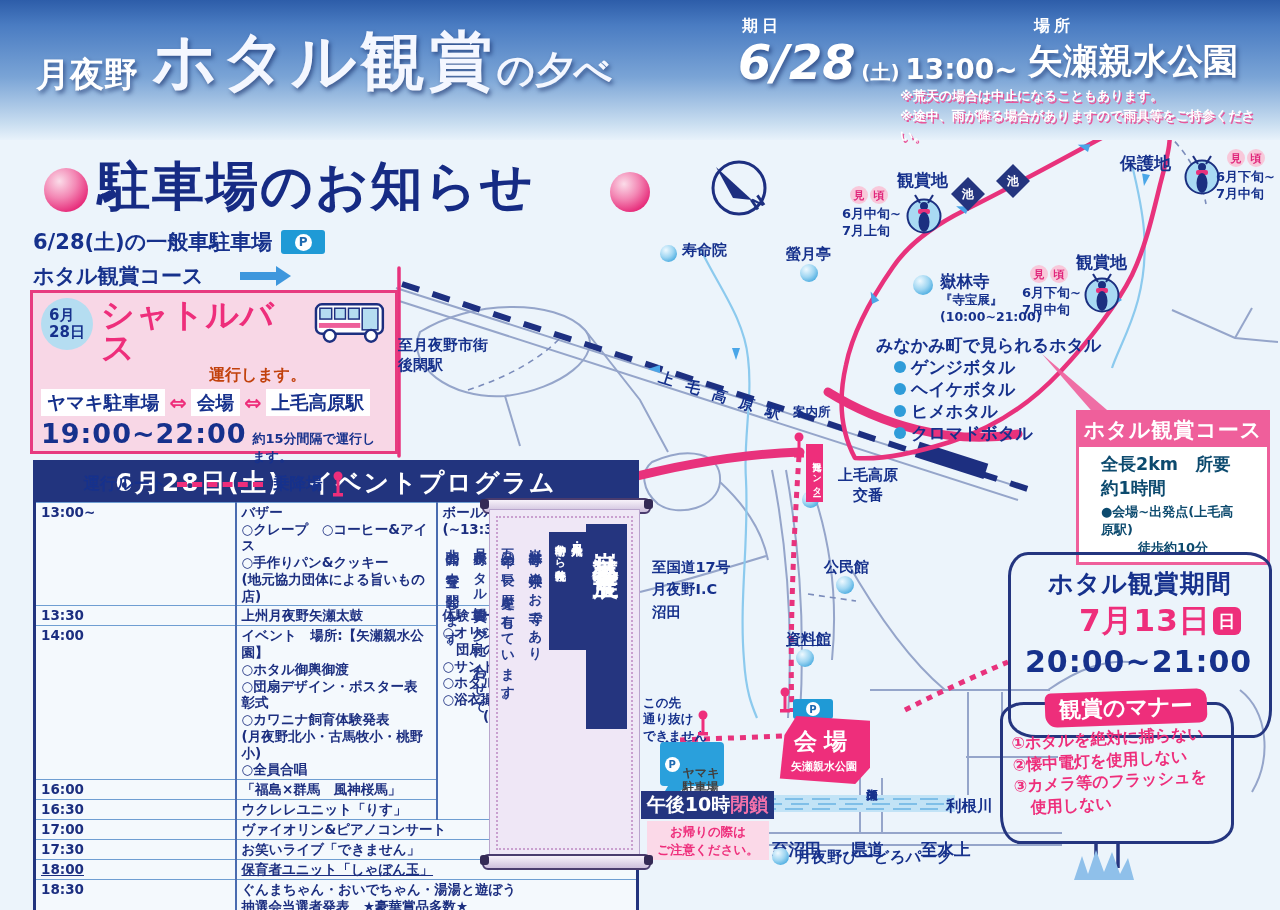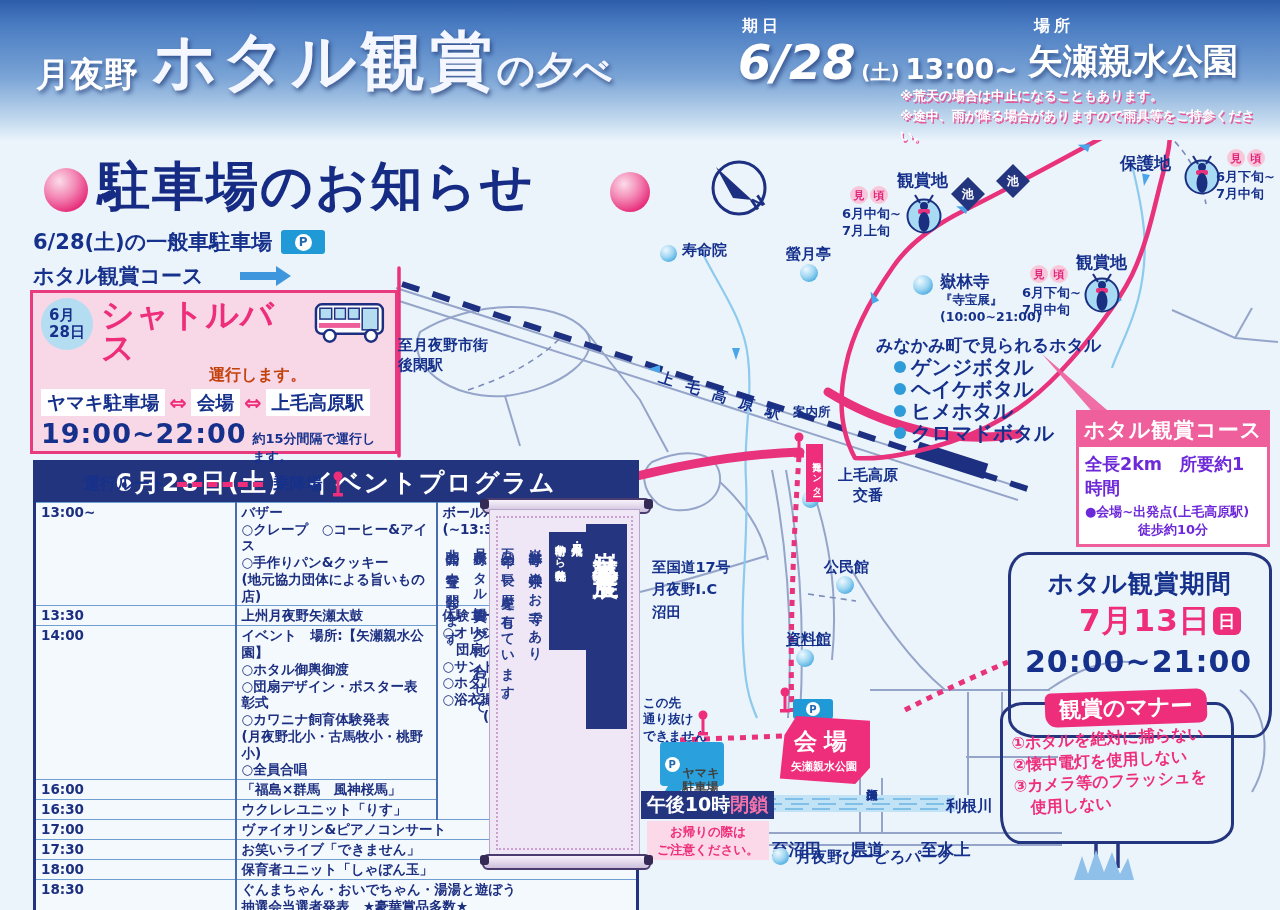--- a/index.html
+++ b/index.html
@@ -97,21 +97,21 @@
   .diamond{position:absolute;width:24px;height:24px;background:#24357f;transform:rotate(45deg);z-index:3;
            display:flex;align-items:center;justify-content:center;}
   .diamond b{transform:rotate(-45deg);color:#fff;font-size:12px;}
   .bullet-item{display:flex;align-items:center;gap:5px;height:22px;}
   .bullet-item i{width:12px;height:12px;border-radius:50%;background:#2f9cd9;flex:0 0 auto;}
   .vert{writing-mode:vertical-rl;}
 
   
   #course-box{left:1076px;top:410px;width:194px;background:#fff;border:3px solid #ef5f9b;z-index:4;box-sizing:border-box;}
   #course-hd{background:#ef5f9b;color:#fff;font-size:21px;font-weight:bold;text-align:center;padding:3px 0;letter-spacing:1px;}
-  #course-bd{padding:5px 6px;color:#6d28d9;font-weight:bold;}
+  #course-bd{padding:5px 22px;color:#0c4a6e;font-weight:bold;}
   #course-l1{font-size:17.5px;}
   #course-l2{font-size:13px;margin-top:3px;}
   #course-l3{font-size:13px;text-align:center;}
 
   #period-box{left:1008px;top:552px;width:264px;height:186px;border:3.5px solid #24357f;z-index:4;box-sizing:border-box;
               border-radius:20px 26px 18px 28px / 24px 18px 28px 20px;padding-top:12px;}
   #period-title{text-align:center;color:#16318c;font-size:25px;font-weight:bold;letter-spacing:1px;}
   .period-line{display:flex;align-items:center;font-weight:bold;color:#ee2e7b;}
   .pdate{font-size:31px;letter-spacing:1px;}
   .wday{width:28px;height:28px;background:#ee2e7b;color:#fff;font-size:17px;display:flex;align-items:center;
@@ -364,21 +364,21 @@
       <td class="pre">ウクレレユニット「りす」</td>
     </tr>
     <tr style="height:20px;">
       <td class="tt">17:00</td>
       <td class="pre" colspan="2">ヴァイオリン&amp;ピアノコンサート</td>
     </tr>
     <tr style="height:20px;margin-left:24px;">
       <td class="tt">17:30</td>
       <td class="pre" colspan="2">お笑いライブ「できません」</td>
     </tr>
-    <tr style="height:20px;">
+    <tr style="height:20px;text-decoration:underline;">
       <td class="tt">18:00</td>
       <td class="pre" colspan="2">保育者ユニット「しゃぼん玉」</td>
     </tr>
     <tr style="height:72px;">
       <td class="tt">18:30</td>
       <td class="pre" colspan="2">ぐんまちゃん・おいでちゃん・湯湯と遊ぼう
 抽選会当選者発表　★豪華賞品多数★
 (宿泊招待券、入浴割引券、レストラン他割引券、
 　　　　　りんご、さくらんぼ、ガラス　他)</td>
     </tr>
@@ -472,21 +472,21 @@
   </div>
 
   <div class="diamond" style="left:956px;top:182px;">
       <b>池</b>
     </div>
   <div class="diamond" style="left:1001px;top:169px;">
       <b>池</b>
     </div>
 
   <div class="mlabel" style="left:876px;top:334px;font-size:17px;">みなかみ町で見られるホタル</div>
-  <div class="mlabel" style="left:894px;top:356px;font-size:20px;text-align:center;">
+  <div class="mlabel" style="left:894px;top:356px;font-size:17px;text-align:center;">
     <div class="bullet-item">
         <i></i>
         <span>ゲンジボタル</span>
       </div>
     <div class="bullet-item">
         <i></i>
         <span>ヘイケボタル</span>
       </div>
     <div class="bullet-item">
         <i></i>

